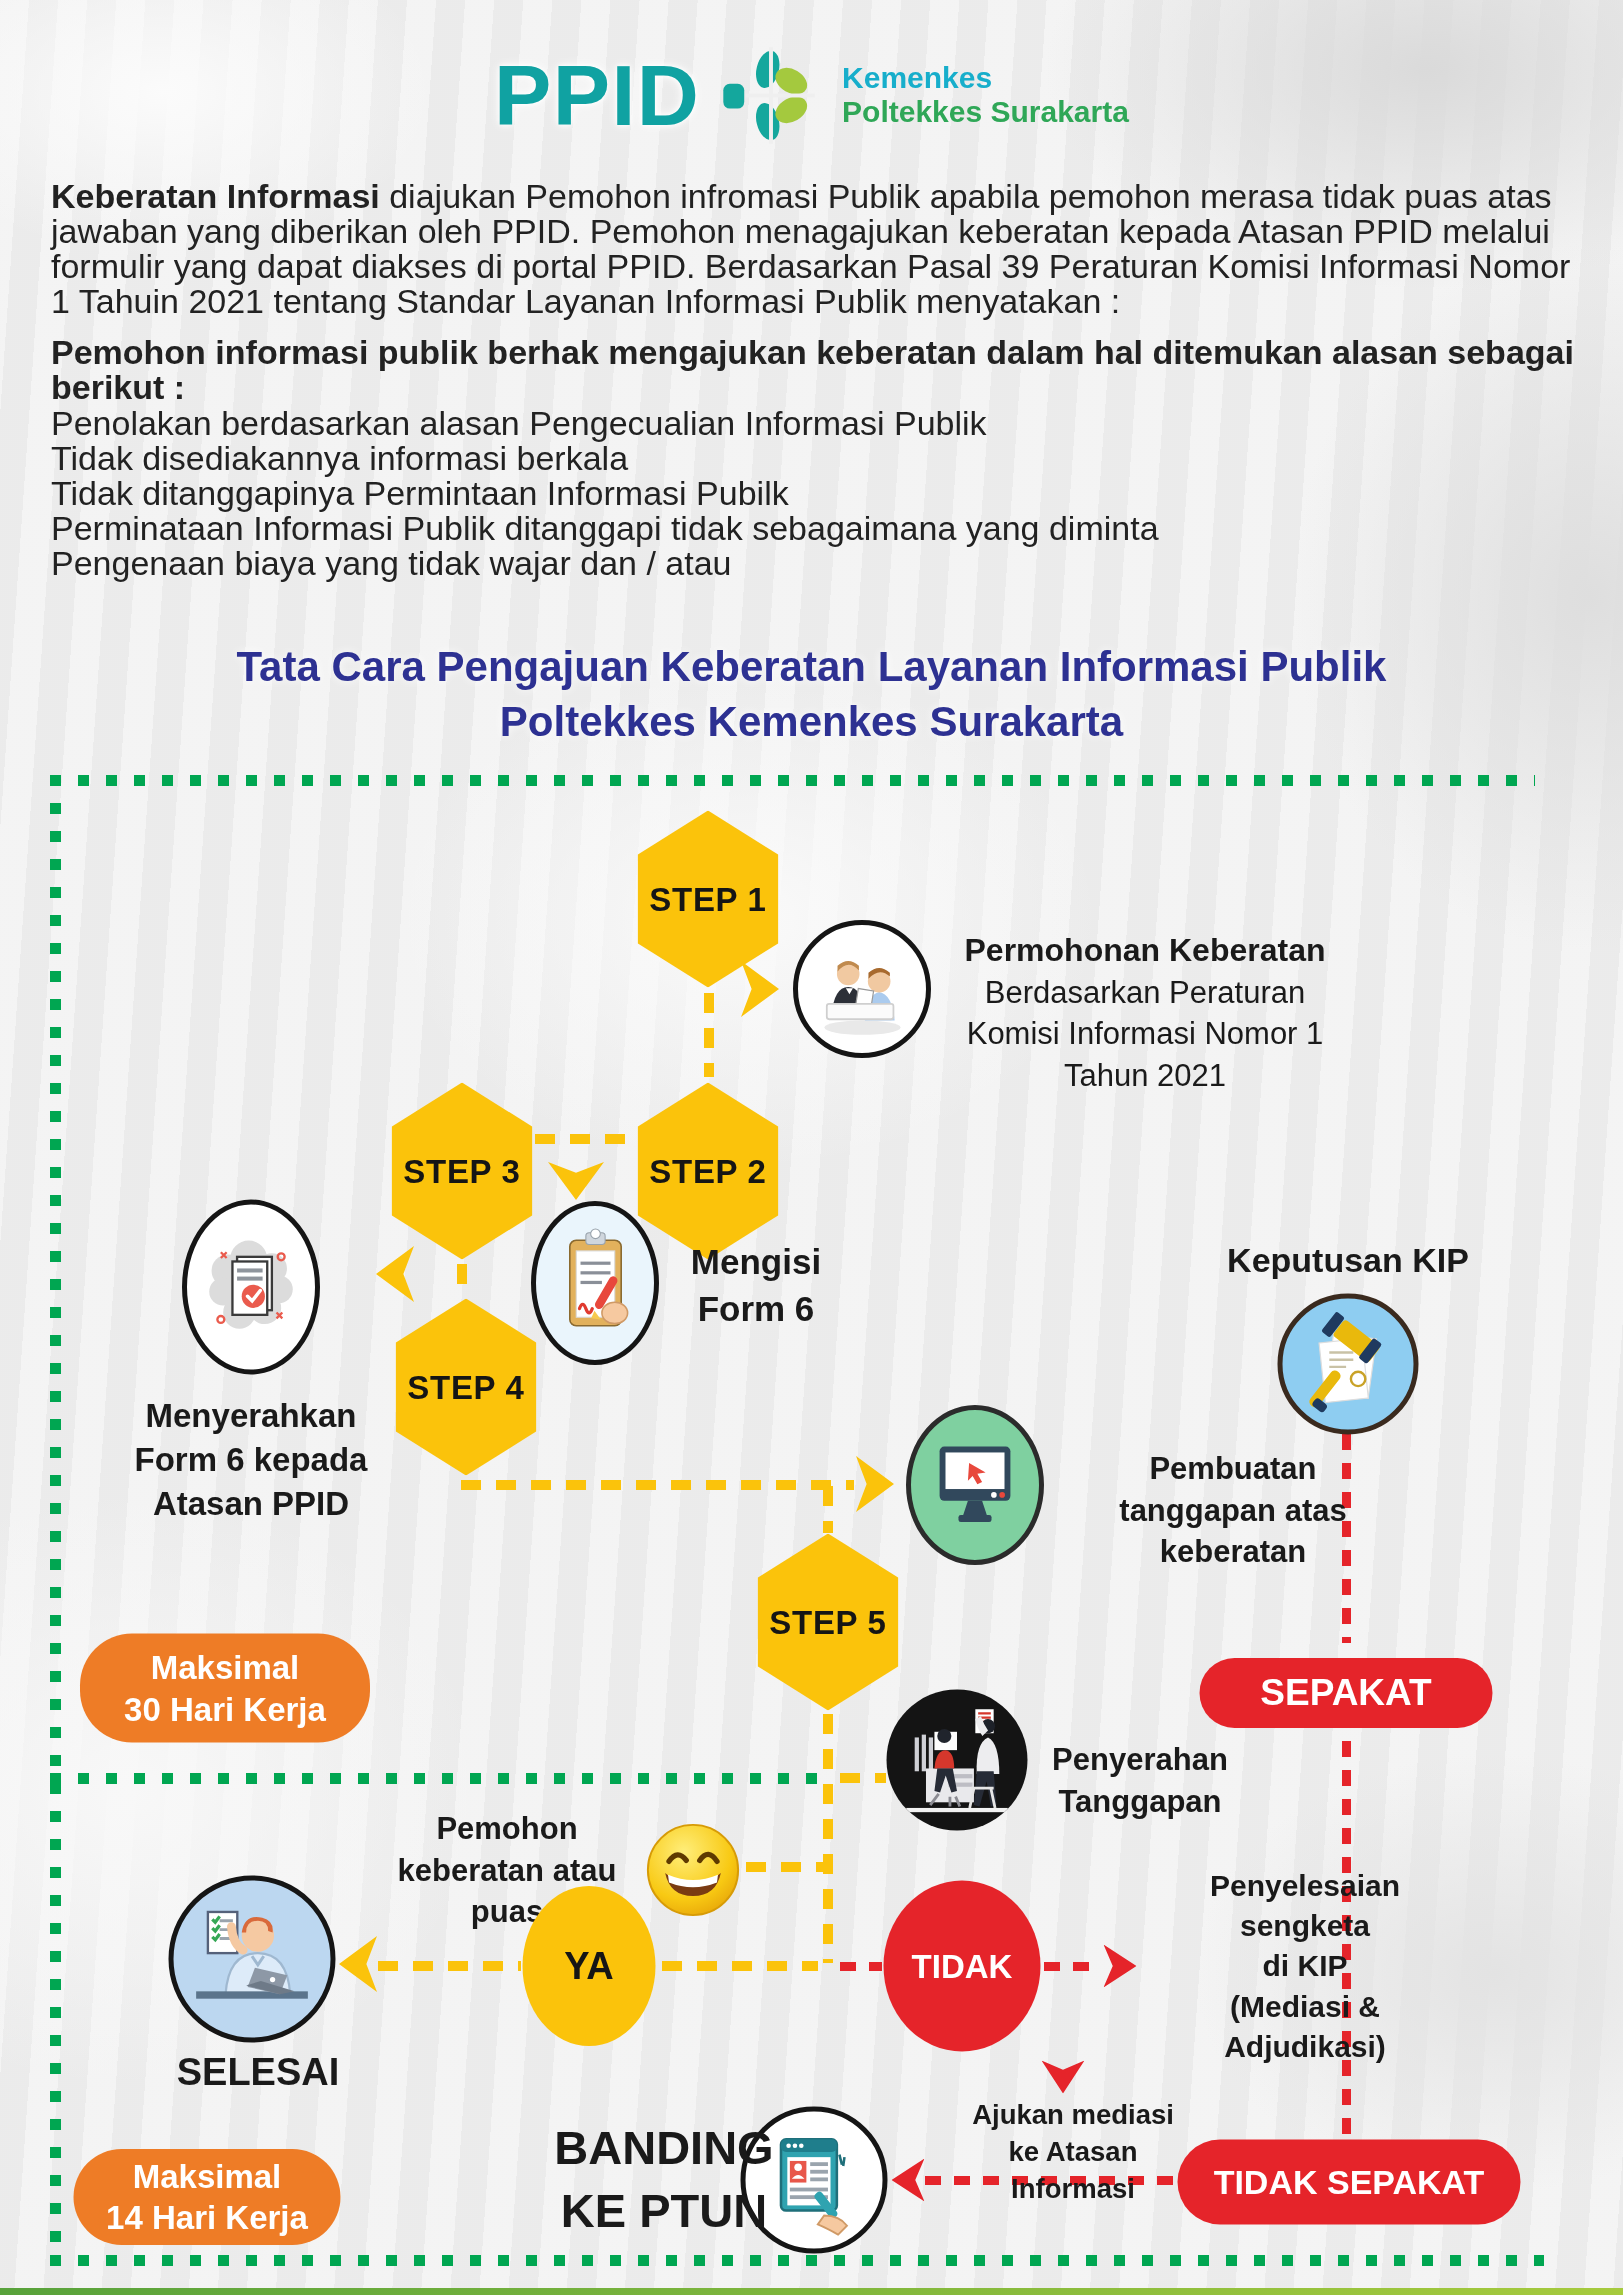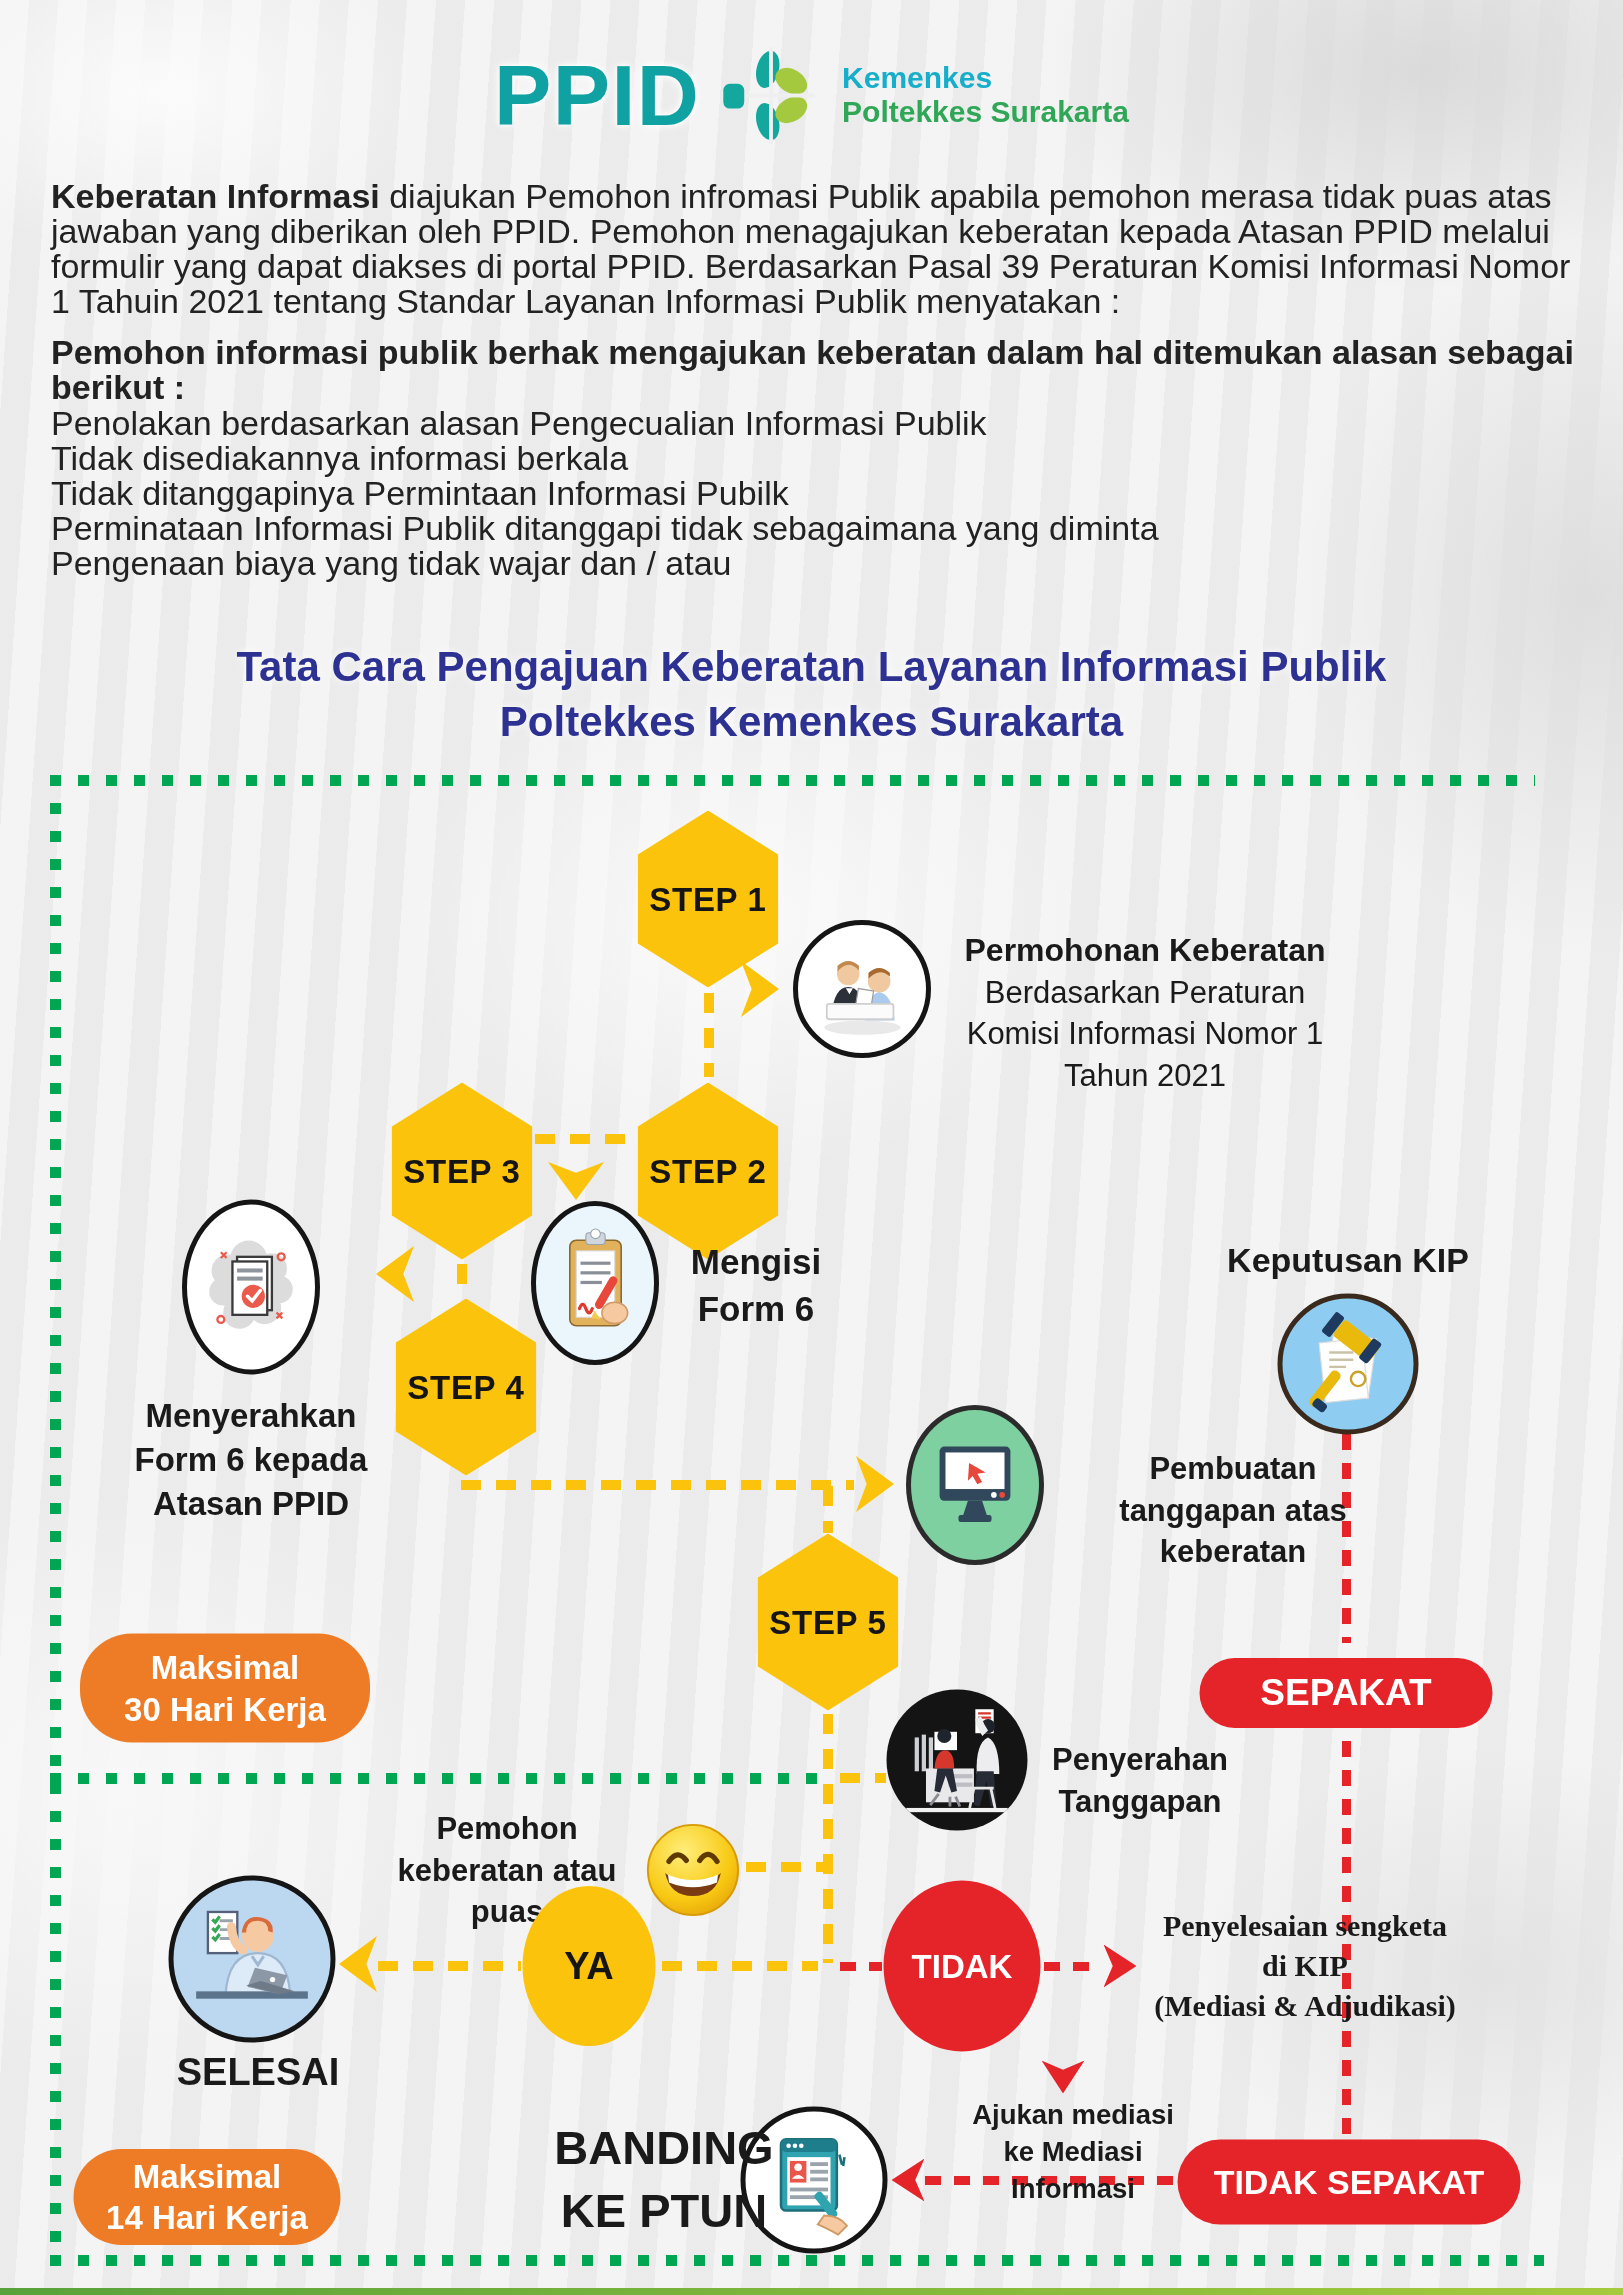--- a/index.html
+++ b/index.html
@@ -356,29 +356,29 @@
   <div class="abs ctr" style="left:589px;top:1966px;width:133px;height:160px;border-radius:50%;background:#FBC30B;display:flex;align-items:center;justify-content:center;font-weight:bold;font-size:38px;color:#151515;">
     <span>YA</span>
   </div>
 
   <div class="abs ctr" style="left:962px;top:1966px;width:157px;height:171px;border-radius:50%;background:#E5242A;display:flex;align-items:center;justify-content:center;font-weight:bold;font-size:33px;color:#fff;">
     <span>TIDAK</span>
   </div>
 
   <div class="abs ctr label" style="left:258px;top:2072px;font-size:38px;white-space:nowrap;">SELESAI</div>
 
-  <div class="abs ctr label" style="left:1305px;top:1966px;font-size:30px;font-family:Liberation Serif, serif;">
+  <div class="abs ctr label" style="left:1305px;top:1966px;font-size:30px;">
     <div>Penyelesaian sengketa</div>
     <div>di KIP</div>
     <div>(Mediasi &amp; Adjudikasi)</div>
   </div>
 
   <div class="abs ctr label" style="left:1073px;top:2152px;font-size:27.5px;">
     <div>Ajukan mediasi</div>
-    <div>ke Mediasi</div>
+    <div>ke Atasan</div>
     <div>Informasi</div>
   </div>
 
   <div class="abs ctr label" style="left:664px;top:2180px;font-size:47px;">
     <div>BANDING</div>
     <div>KE PTUN</div>
   </div>
 
   <div class="abs ctr pill" style="left:1349px;top:2182px;width:343px;height:85px;background:#E5242A;border-radius:43px;font-size:34px;text-align:right;">
     <span>TIDAK SEPAKAT</span>

